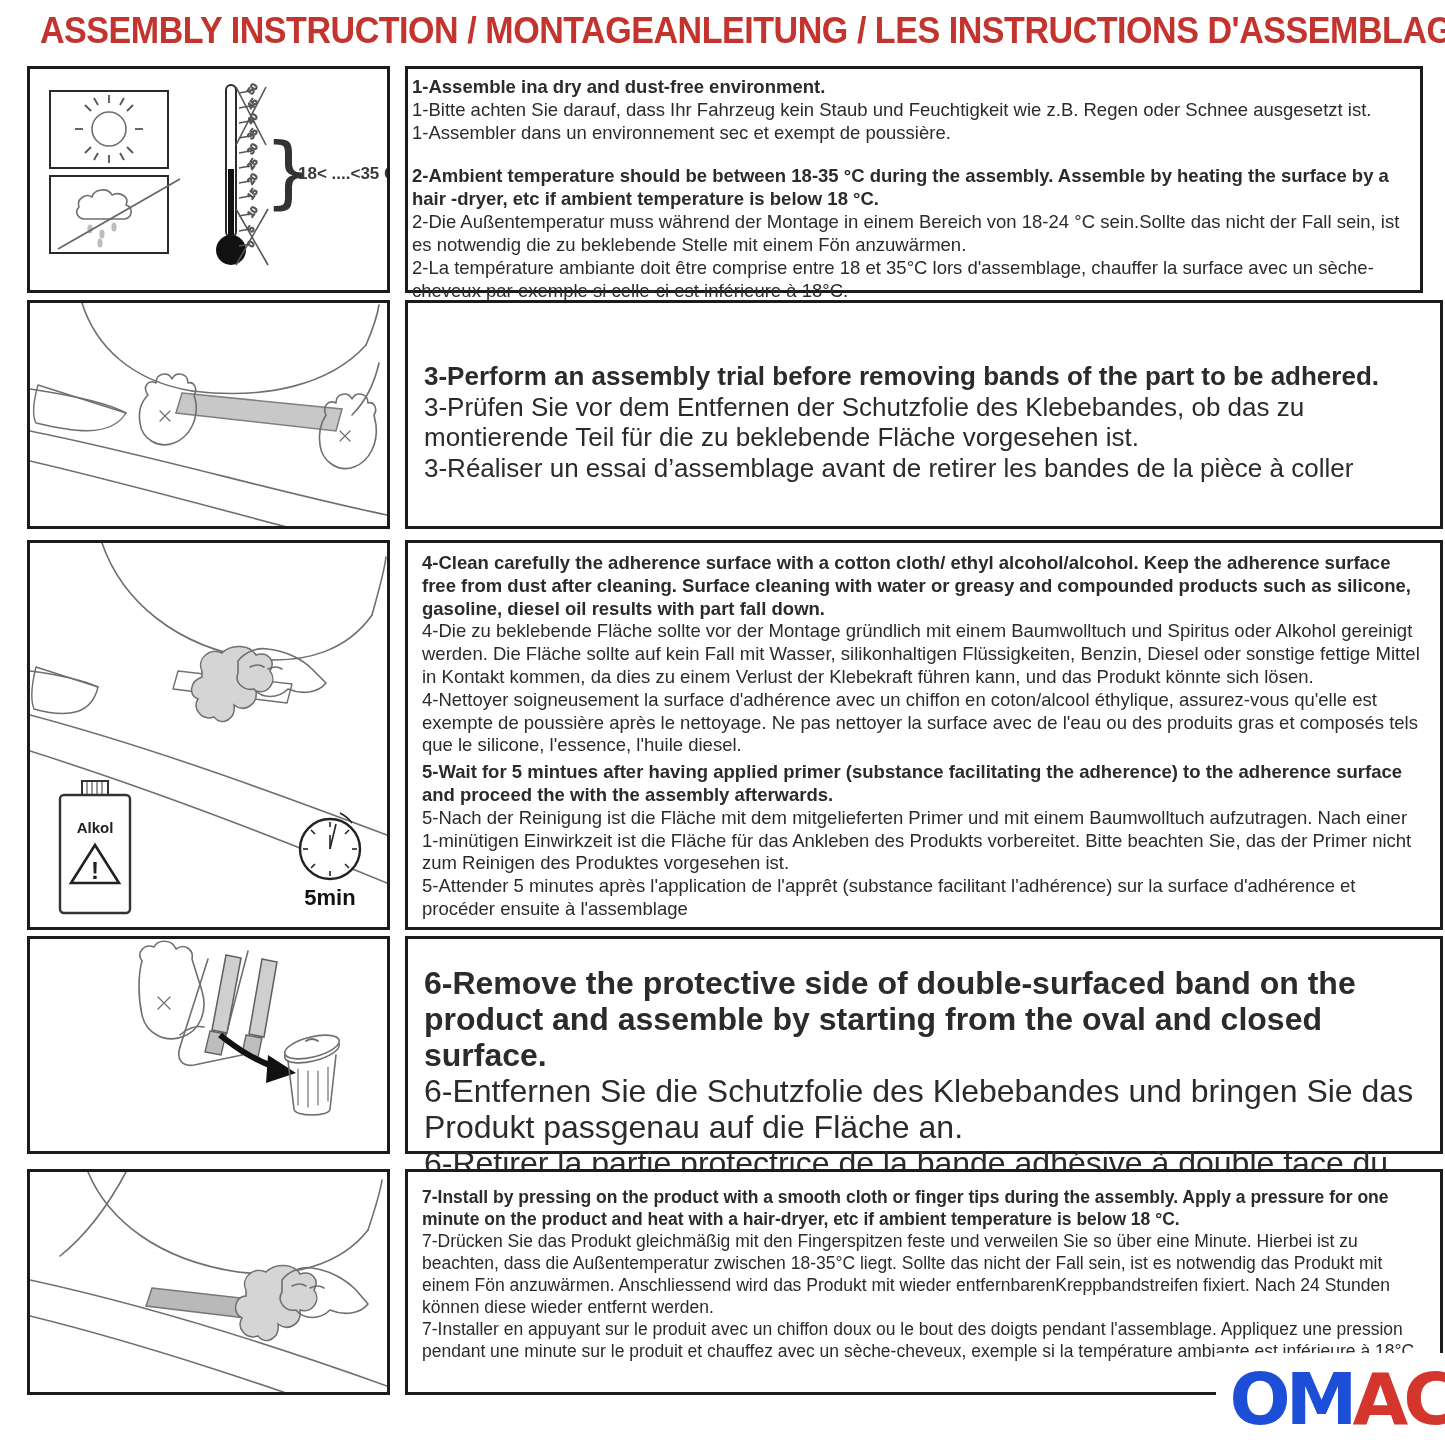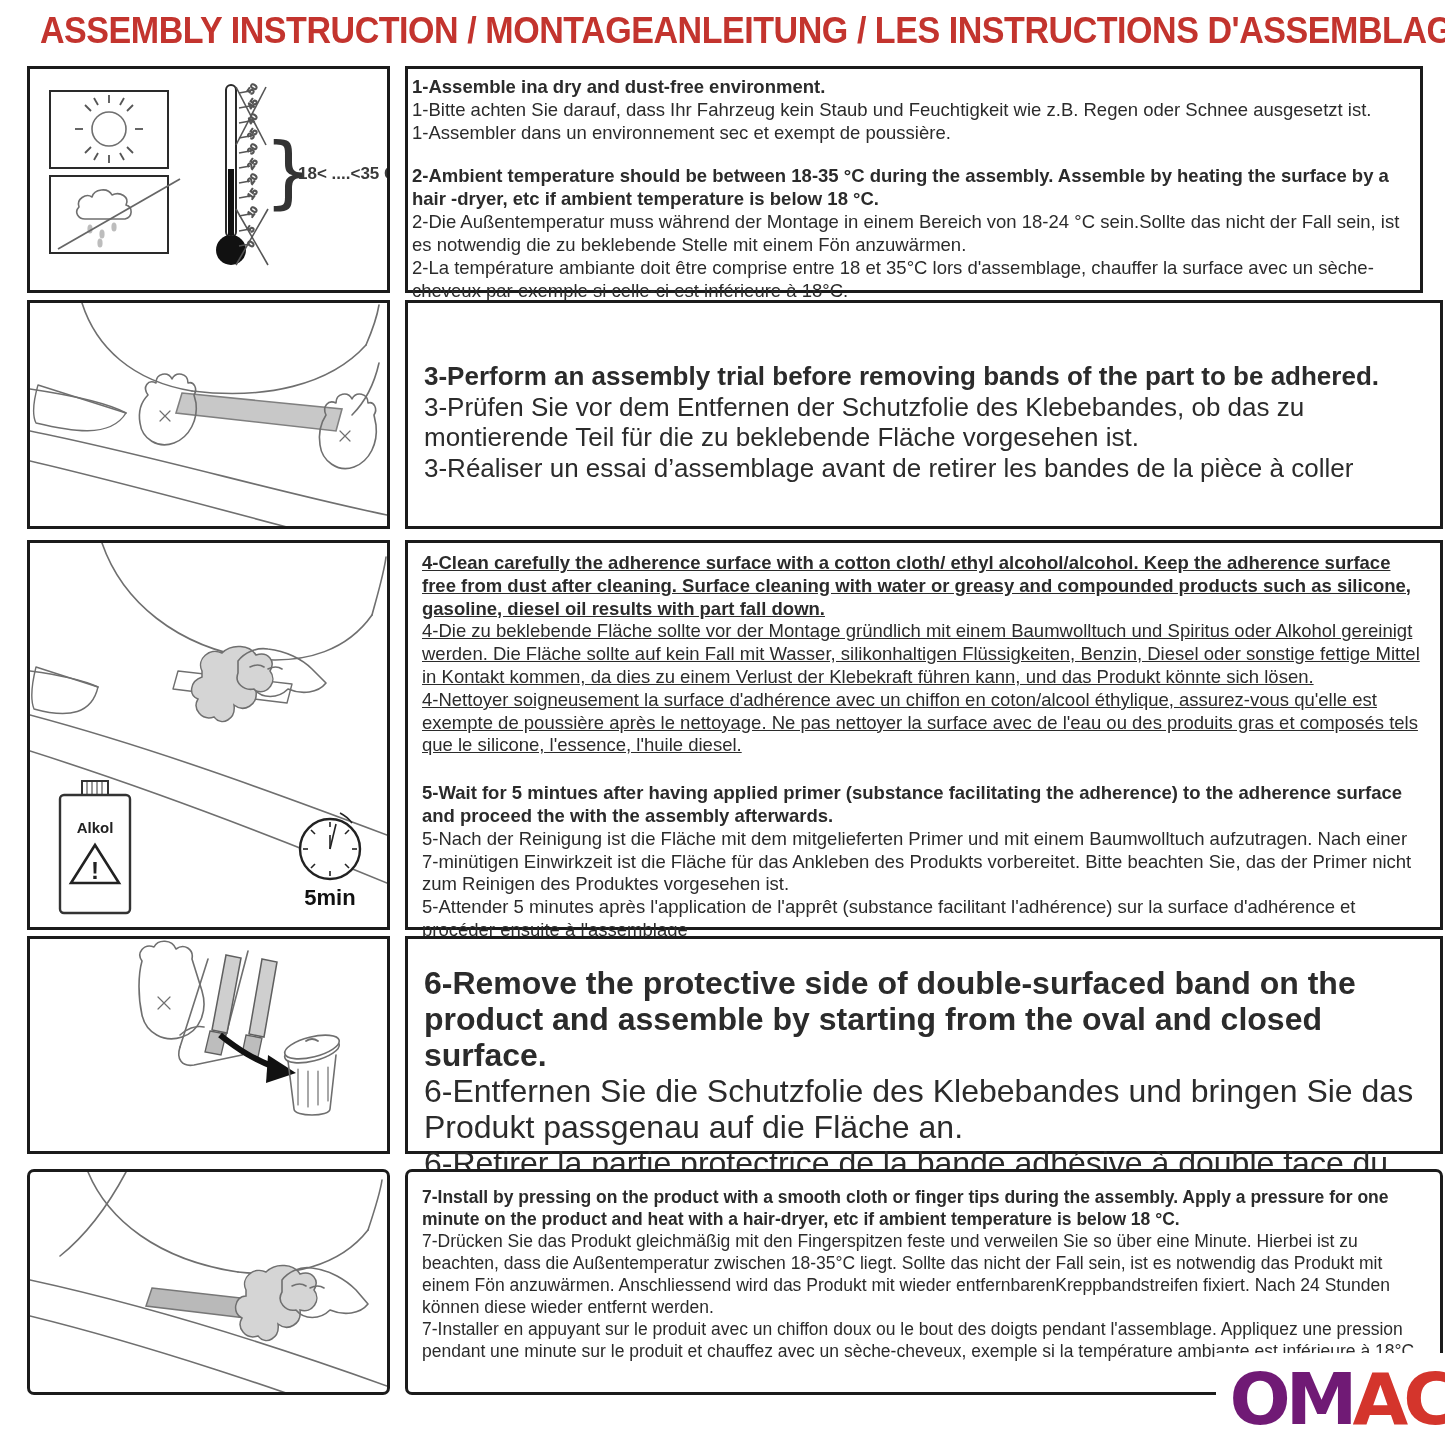--- a/index.html
+++ b/index.html
@@ -10,33 +10,33 @@
   .figbox{position:absolute;left:27px;width:357px;border:3px solid #1b1b1b;background:#fff;}
   .textbox{position:absolute;left:405px;width:1026px;border:3px solid #1b1b1b;background:#fff;box-sizing:content-box;}
   .figbox svg{display:block;}
   .en{font-weight:bold;}
   .para{margin:0;}
   
   #row1{top:66px;height:227px;}  #row1 .figbox,#row1 .textbox{height:221px;}
   #row2{top:300px;height:229px;} #row2 .figbox,#row2 .textbox{height:223px;}
   #row3{top:540px;height:390px;} #row3 .figbox,#row3 .textbox{height:384px;}
   #row4{top:936px;height:218px;} #row4 .figbox,#row4 .textbox{height:212px;}
-  #row5{top:1169px;height:226px;}#row5 .figbox,#row5 .textbox{height:220px;border-radius:7px;}
+  #row5{top:1169px;height:226px;}#row5 .figbox,#row5 .textbox{height:220px;}
   
   #row1 .textbox{font-size:18.5px;line-height:23px;padding:6px 4px;width:1004px;height:209px;}
   #row1 .para1{margin-bottom:20px;}
   #row2 .textbox{font-size:26px;line-height:30.5px;padding:58px 16px 0 16px;width:1000px;height:165px;}
   #row3 .textbox{font-size:18.5px;line-height:22.8px;padding:9px 14px;width:1004px;height:366px;}
-  #row3 .para1{margin-bottom:25px;text-decoration:underline;}
+  #row3 .para1{margin-bottom:4px;}
   #row4 .textbox{font-size:32px;line-height:36px;padding:26px 16px 0 16px;width:1000px;height:186px;}
   #row5 .textbox{font-size:17.5px;line-height:22px;padding:14px 14px;width:1004px;height:192px;}
   
   .logo{position:absolute;right:-6px;bottom:0px;height:92px;background:#ffffff;display:flex;align-items:center;
     padding-left:14px;font-family:"DejaVu Sans",sans-serif;font-weight:900;font-size:72px;letter-spacing:-5px;line-height:92px;}
-  .logo .black{color:#701a75;}
+  .logo .black{color:#1d4ed8;}
   .logo .red{color:#d4352c;}
   .lineart{stroke:#6f6f6f;stroke-width:1.6;fill:none;stroke-linecap:round;stroke-linejoin:round;}
   .inkdark{stroke:#2a2a2a;fill:none;stroke-width:2;}
 </style>
 </head>
 <body>
 
 <div class="page-title">ASSEMBLY INSTRUCTION / MONTAGEANLEITUNG / LES INSTRUCTIONS D'ASSEMBLAGE</div>
 
 <div class="row" id="row1">
@@ -211,21 +211,21 @@
     </svg>
   </div>
   <div class="textbox">
     <p class="para para1">
       <span class="en">4-Clean carefully the adherence surface with a cotton cloth/ ethyl alcohol/alcohol. Keep the adherence surface free from dust after cleaning. Surface cleaning with water or greasy and compounded products such as silicone, gasoline, diesel oil results with part fall down.</span><br>
       <span class="de">4-Die zu beklebende Fläche sollte vor der Montage gründlich mit einem Baumwolltuch und Spiritus oder Alkohol gereinigt werden. Die Fläche sollte auf kein Fall mit Wasser, silikonhaltigen Flüssigkeiten, Benzin, Diesel oder sonstige fettige Mittel in Kontakt kommen, da dies zu einem Verlust der Klebekraft führen kann, und das Produkt könnte sich lösen.</span><br>
       <span class="fr">4-Nettoyer soigneusement la surface d'adhérence avec un chiffon en coton/alcool éthylique, assurez-vous qu'elle est exempte de poussière après le nettoyage. Ne pas nettoyer la surface avec de l'eau ou des produits gras et composés tels que le silicone, l'essence, l'huile diesel.</span>
     </p>
     <p class="para">
       <span class="en">5-Wait for 5 mintues after having applied primer (substance facilitating the adherence) to the adherence surface and proceed the with the assembly afterwards.</span><br>
-      <span class="de">5-Nach der Reinigung ist die Fläche mit dem mitgelieferten Primer und mit einem Baumwolltuch aufzutragen. Nach einer 7-minütigen Einwirkzeit ist die Fläche für das Ankleben des Produkts vorbereitet. Bitte beachten Sie, das der Primer nicht zum Reinigen des Produktes vorgesehen ist.</span><br>
+      <span class="de">5-Nach der Reinigung ist die Fläche mit dem mitgelieferten Primer und mit einem Baumwolltuch aufzutragen. Nach einer 1-minütigen Einwirkzeit ist die Fläche für das Ankleben des Produkts vorbereitet. Bitte beachten Sie, das der Primer nicht zum Reinigen des Produktes vorgesehen ist.</span><br>
       <span class="fr">5-Attender 5 minutes après l'application de l'apprêt (substance facilitant l'adhérence) sur la surface d'adhérence et procéder ensuite à l'assemblage</span>
     </p>
   </div>
 </div>
 
 <div class="row" id="row4">
   <div class="figbox">
     <svg width="357" height="212" viewBox="0 0 357 212">
       <g class="lineart">
 

